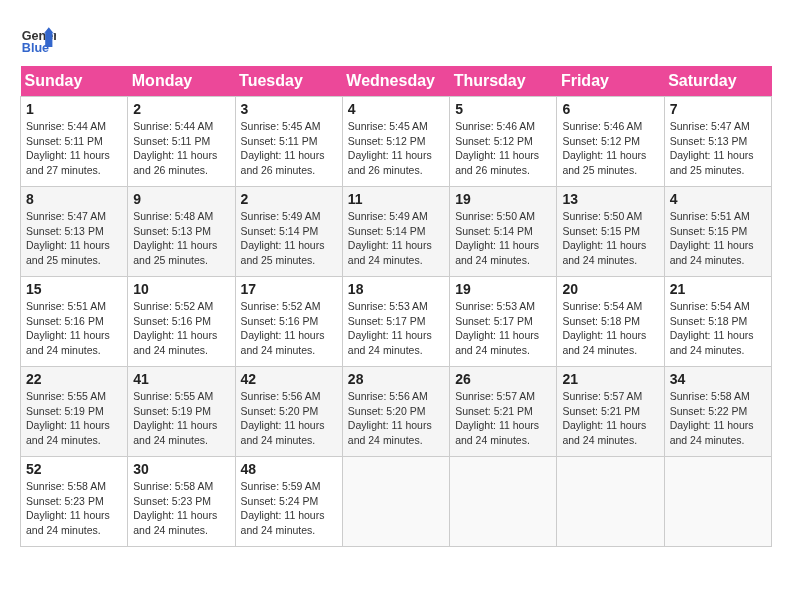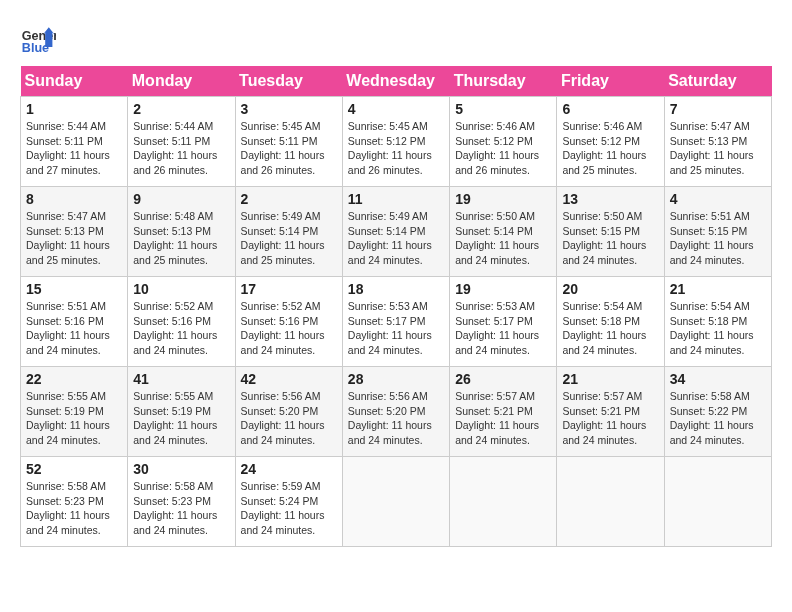--- a/index.html
+++ b/index.html
@@ -350,21 +350,21 @@
   </td>
         <td>
     <span class="day-num">30</span>
     <div class="day-info">
       Sunrise: 5:58 AM<br>
       Sunset: 5:23 PM<br>
       Daylight: 11 hours and 24 minutes.
     </div>
   </td>
         <td>
-    <span class="day-num">24</span>
+    <span class="day-num">48</span>
     <div class="day-info">
       Sunrise: 5:59 AM<br>
       Sunset: 5:24 PM<br>
       Daylight: 11 hours and 24 minutes.
     </div>
   </td>
         <td class="empty"></td>
         <td class="empty"></td>
         <td class="empty"></td>
         <td class="empty"></td>

